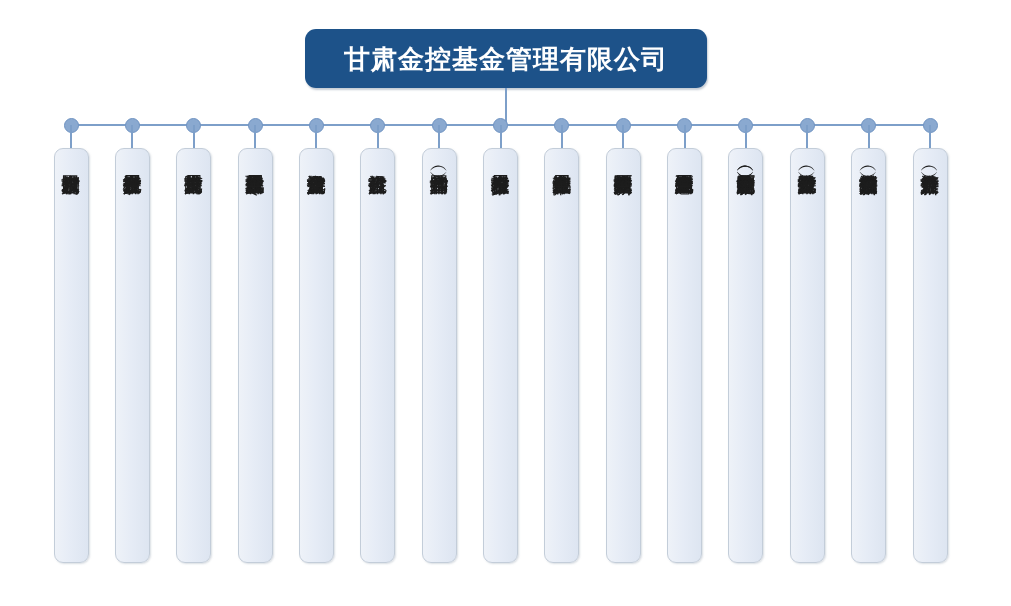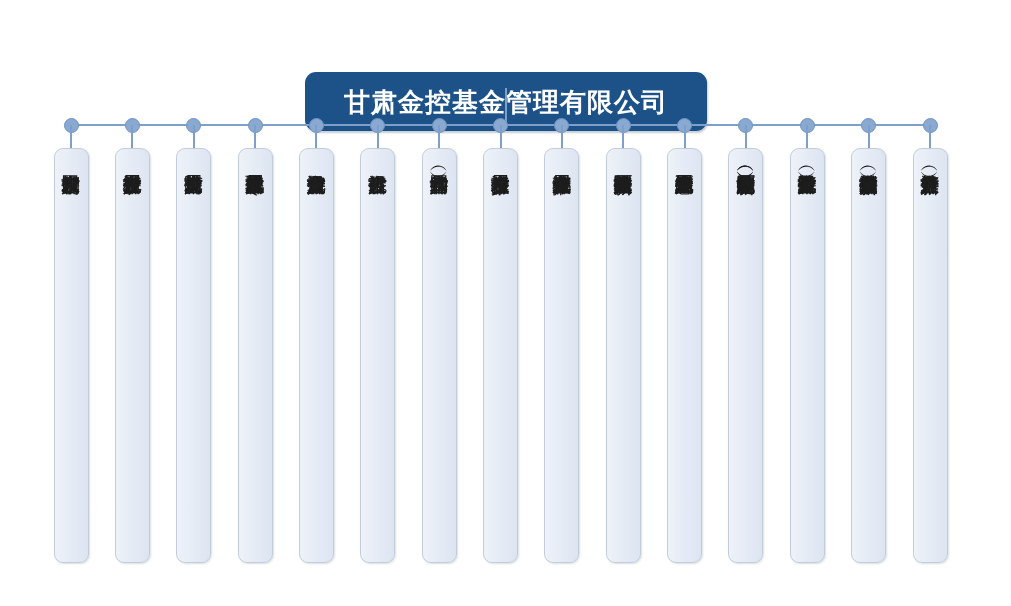--- a/index.html
+++ b/index.html
@@ -25,21 +25,20 @@
     top: 29px;
     width: 402px;
     height: 59px;
     box-sizing: border-box;
     background: #1d5289;
     border-radius: 11px;
     display: flex;
     align-items: center;
     justify-content: center;
     box-shadow: 1px 2px 2px rgba(90,110,135,0.35);
-    margin-top: 43px;
   }
   .root-node-label {
     color: #ffffff;
     font-size: 26px;
     font-weight: bold;
     letter-spacing: 1px;
     line-height: 1;
     white-space: nowrap;
   }
 

